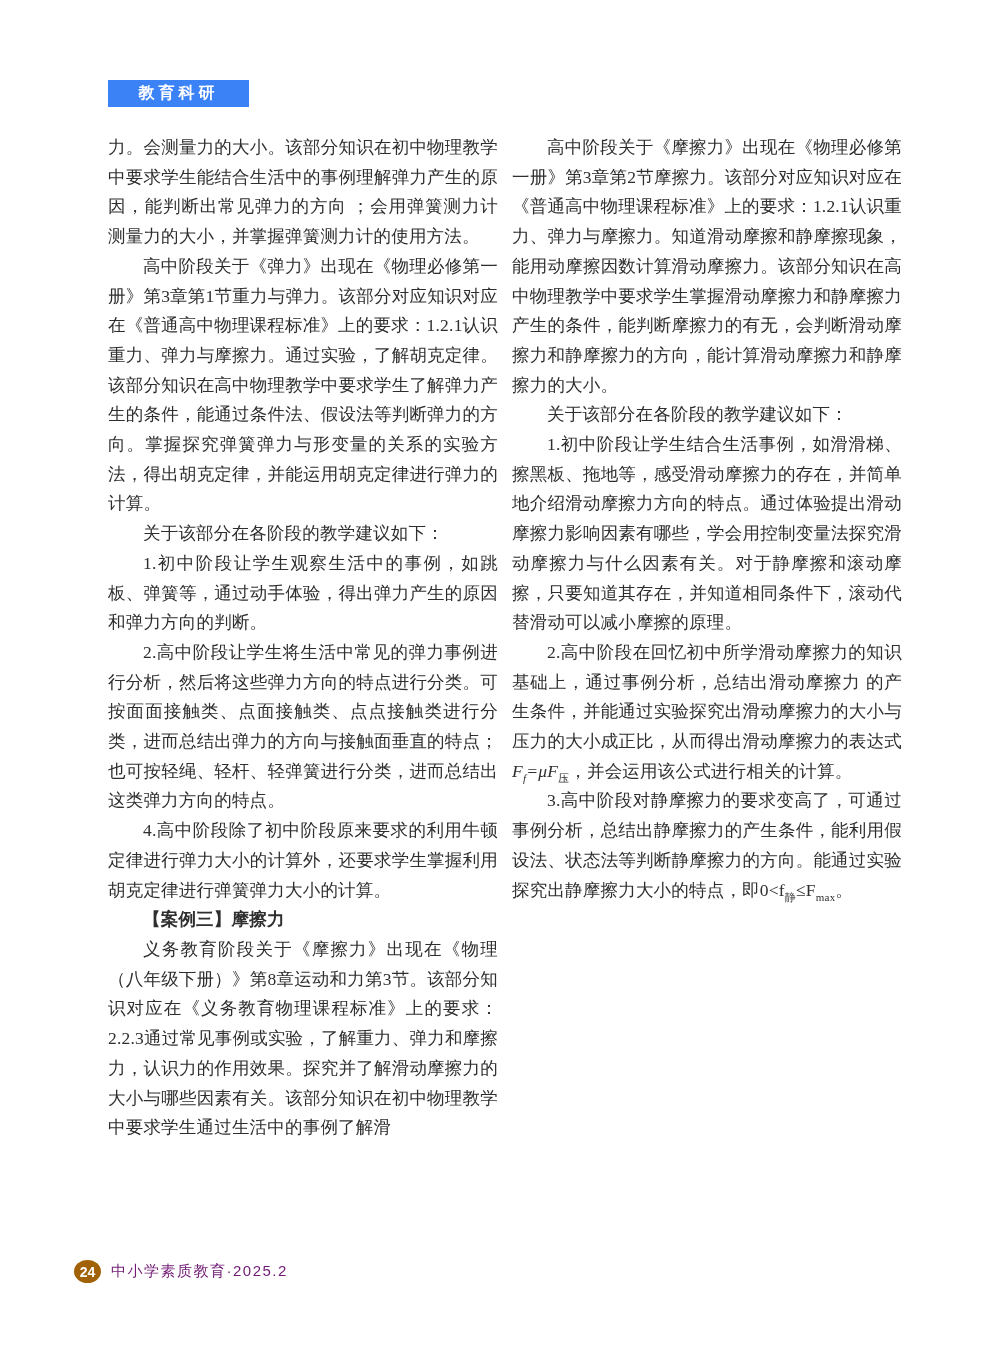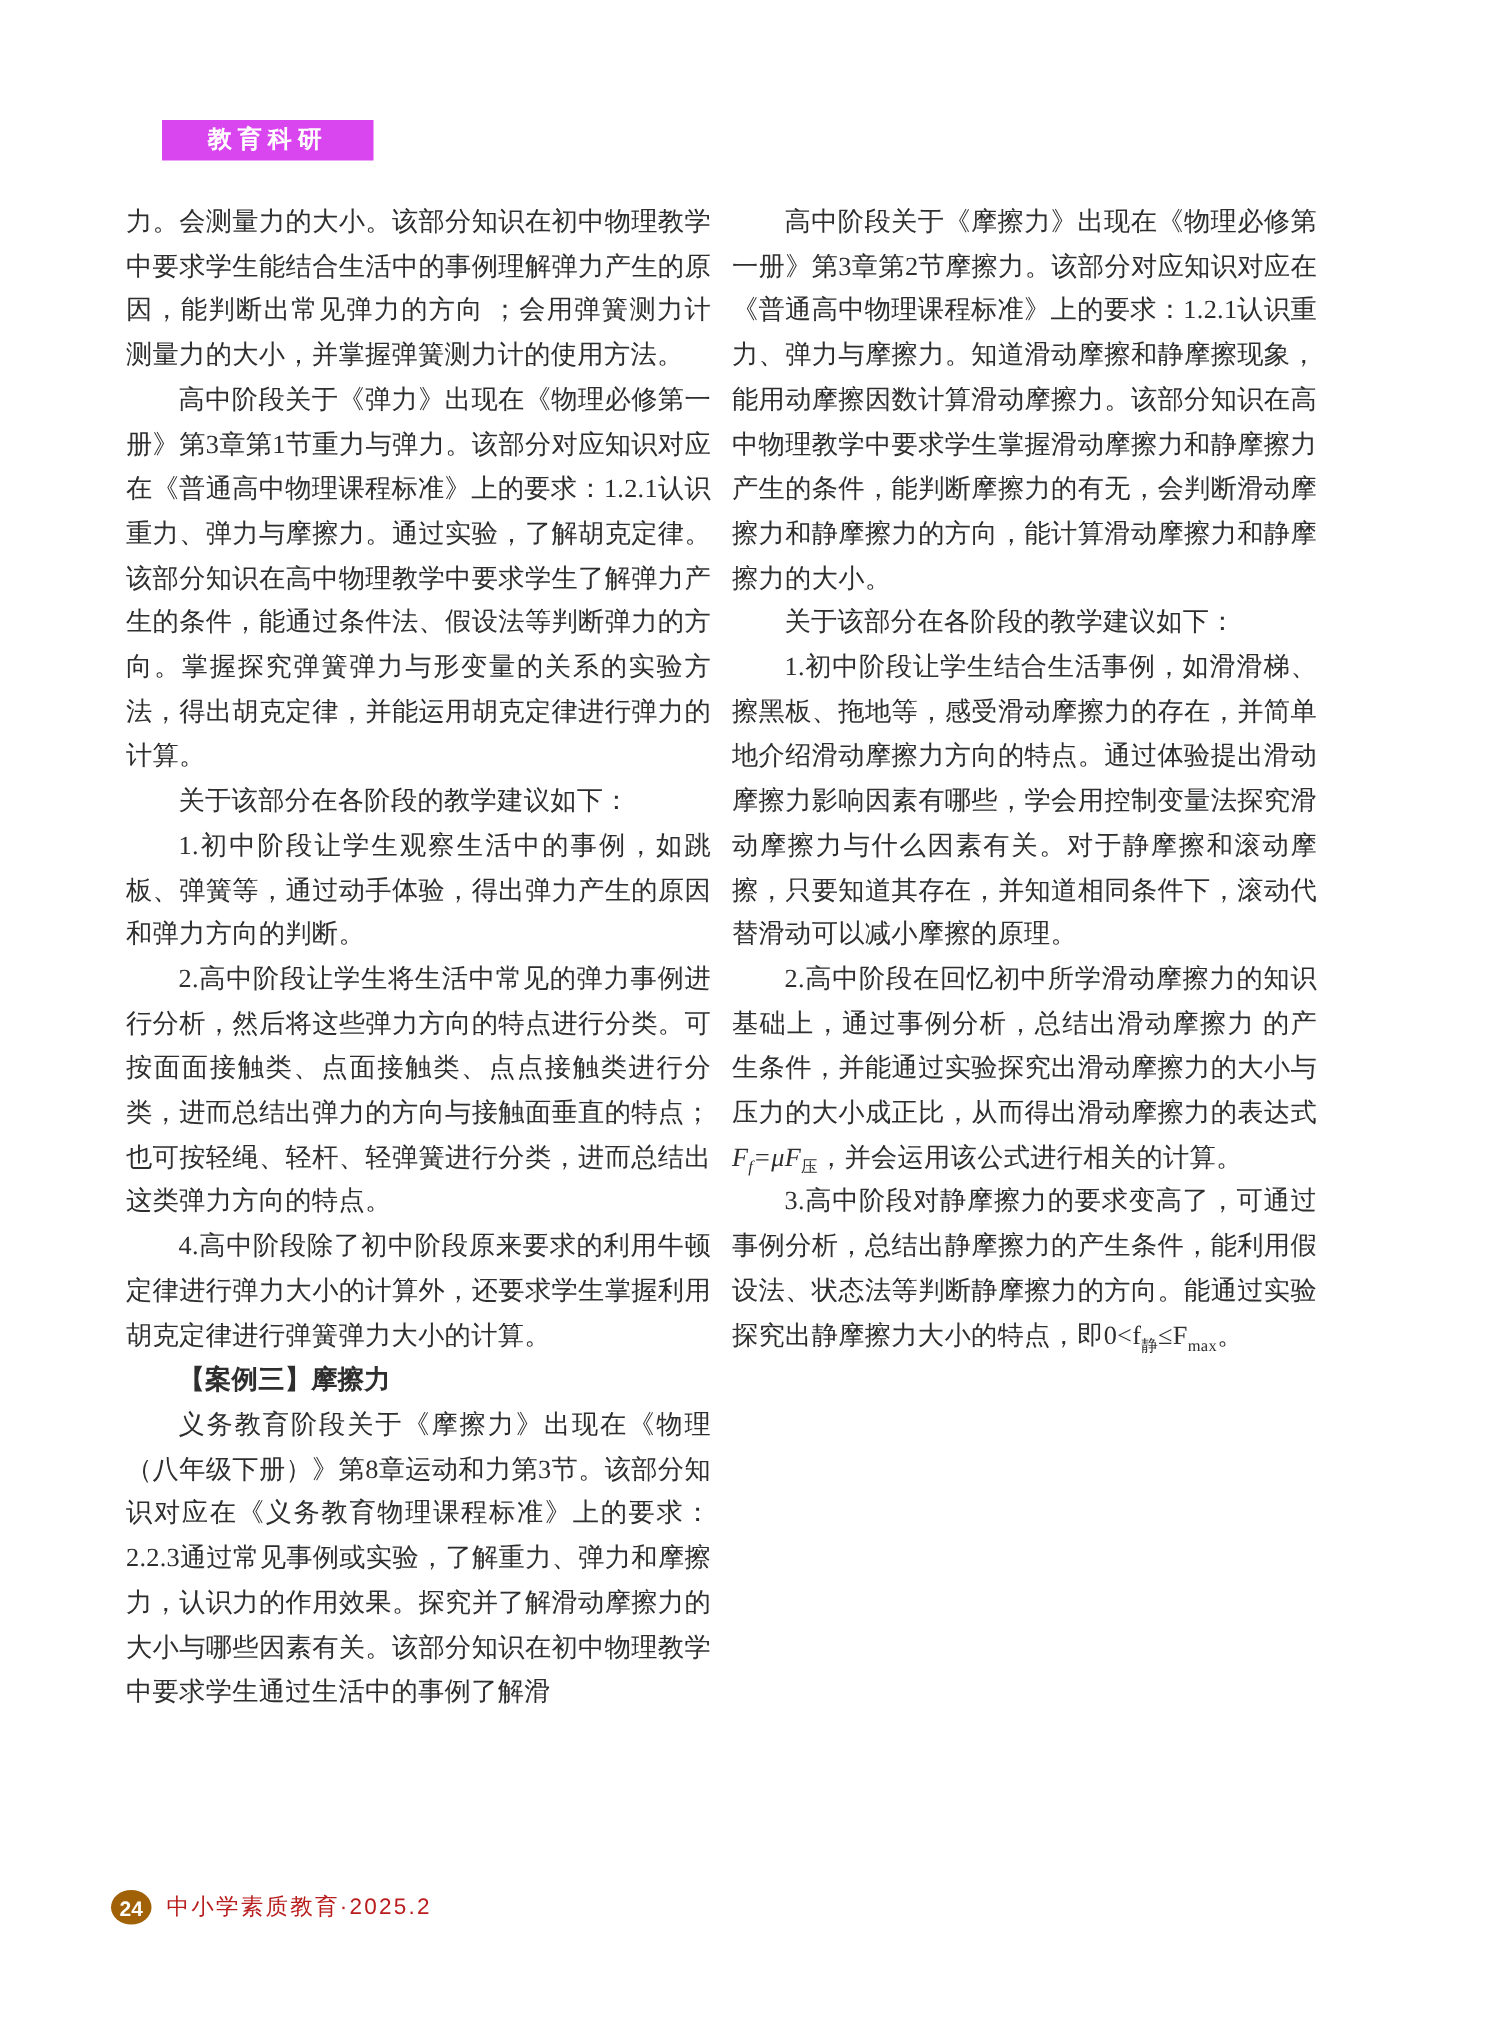--- a/index.html
+++ b/index.html
@@ -12,33 +12,33 @@
     overflow: hidden;
     font-family: "Liberation Serif", "DejaVu Serif", serif;
     color: #2e2e2e;
   }
   .section-badge {
     position: absolute;
     left: 108px;
     top: 80px;
     width: 141px;
     height: 27px;
-    background: #d946ef;
+    background: #3b82f6;
     color: #ffffff;
     font-family: "Liberation Sans", "DejaVu Sans", sans-serif;
     font-weight: bold;
     font-size: 16px;
     letter-spacing: 4px;
     display: flex;
     align-items: center;
     justify-content: center;
   }
   .content {
     position: absolute;
-    left: 84px;
+    left: 108px;
     top: 133px;
     width: 796px;
     display: flex;
     gap: 14px;
   }
   .column { width: 390px; }
   .para {
     margin: 0;
     font-size: 17.5px;
     line-height: 29.7px;
@@ -69,21 +69,21 @@
     border-radius: 50%;
     background: #a16207;
     color: #ffffff;
     font-size: 14px;
     font-weight: bold;
     display: inline-flex;
     align-items: center;
     justify-content: center;
   }
   .journal {
-    color: #b91c1c;
+    color: #701a75;
     font-size: 15px;
     letter-spacing: 1.5px;
   }
 </style>
 </head>
 <body>
 
 <div class="page">
 
   <div class="section-badge">教育科研</div>

